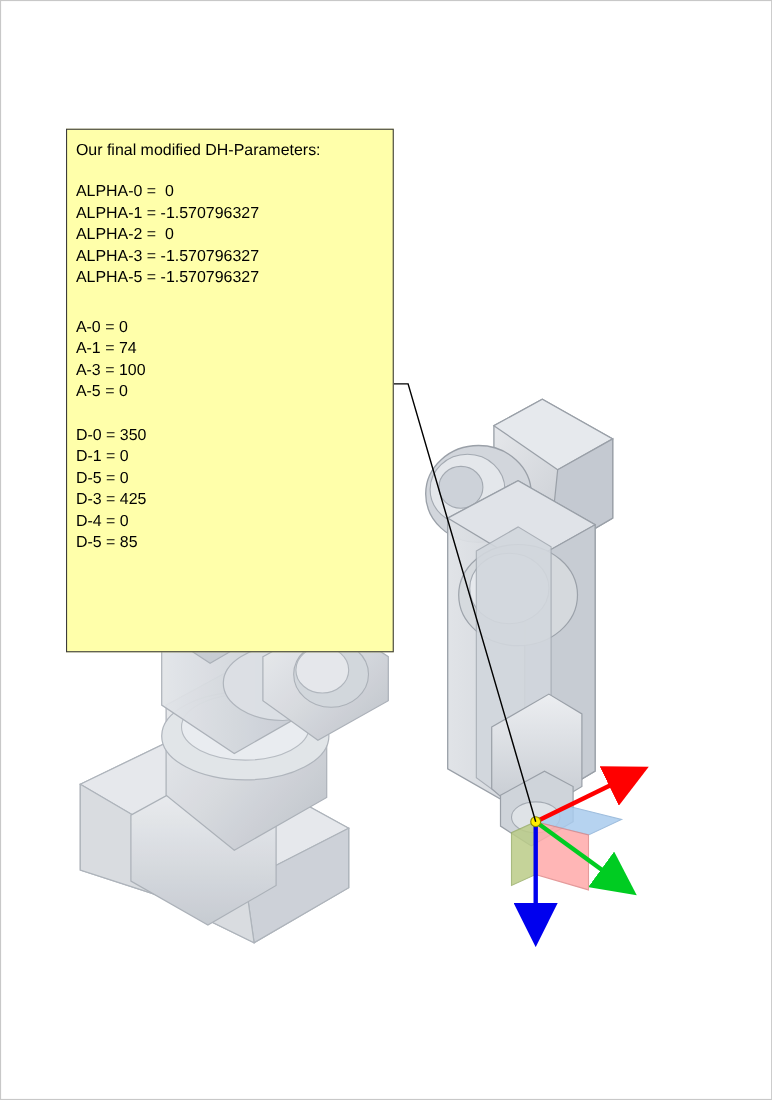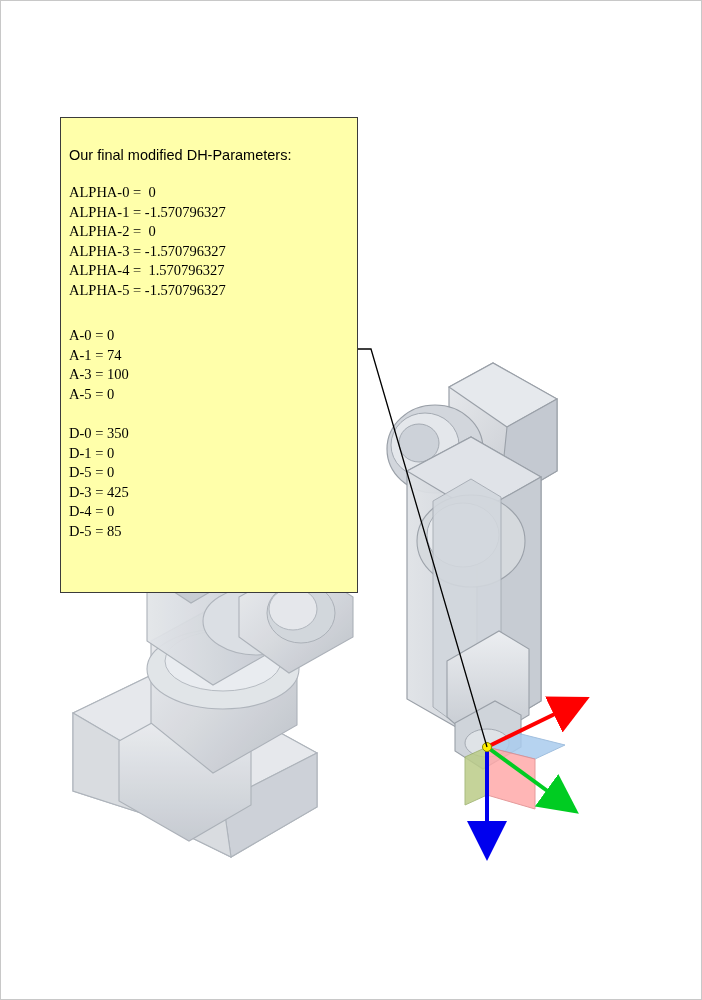--- a/index.html
+++ b/index.html
@@ -32,38 +32,37 @@
   
   #callout {
     position: absolute;
     left: 59px;
     top: 116px;
     width: 298px;
     height: 476px;
     background: #ffffaa;
     border: 1px solid #3b3b3b;
     box-sizing: border-box;
-    padding: 28px 0 0 8px;
+    padding: 10px 0 0 8px;
     z-index: 5;
   }
   #callout .cal-title {
     font-size: 14.5px;
     color: #000000;
     line-height: 19px;
     white-space: nowrap;
   }
   #callout .cal-block {
     margin-top: 18px;
   }
   #callout .cal-line {
     font-size: 14.5px;
     color: #000000;
     line-height: 19.5px;
     white-space: pre;
-    font-family: Liberation Serif, serif;
   }
   #callout .gap-sm { height: 26px; }
   #callout .gap-xs { height: 20px; }
 </style>
 </head>
 <body>
 
 <div id="stage">
 
   <svg id="scene-svg" viewBox="0 0 702 1000">
@@ -161,21 +160,20 @@
   </svg>
 
   <div id="callout">
     <div class="cal-title">Our final modified DH-Parameters:</div>
 
     <div class="cal-block">
       <div class="cal-line">ALPHA-0 =  0</div>
       <div class="cal-line">ALPHA-1 = -1.570796327</div>
       <div class="cal-line">ALPHA-2 =  0</div>
       <div class="cal-line">ALPHA-3 = -1.570796327</div>
-      <div class="cal-line">ALPHA-4 =  1.570796327</div>
       <div class="cal-line">ALPHA-5 = -1.570796327</div>
     </div>
 
     <div class="gap-sm"></div>
 
     <div>
       <div class="cal-line">A-0 = 0</div>
       <div class="cal-line">A-1 = 74</div>
       <div class="cal-line">A-3 = 100</div>
       <div class="cal-line">A-5 = 0</div>

